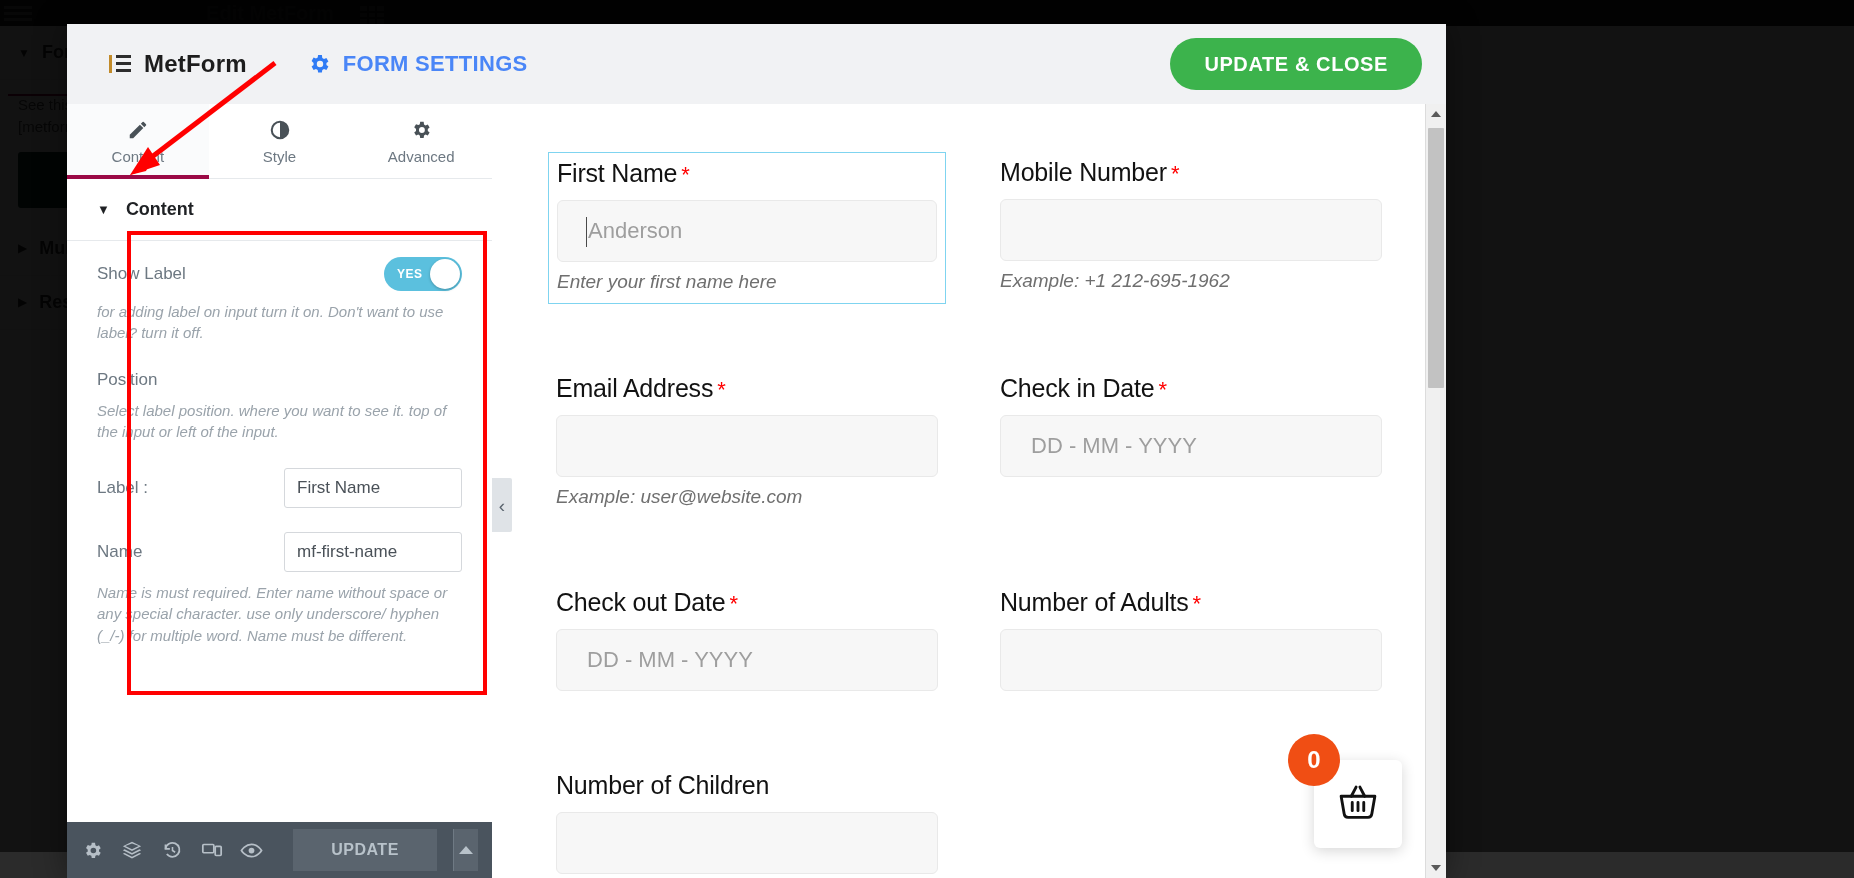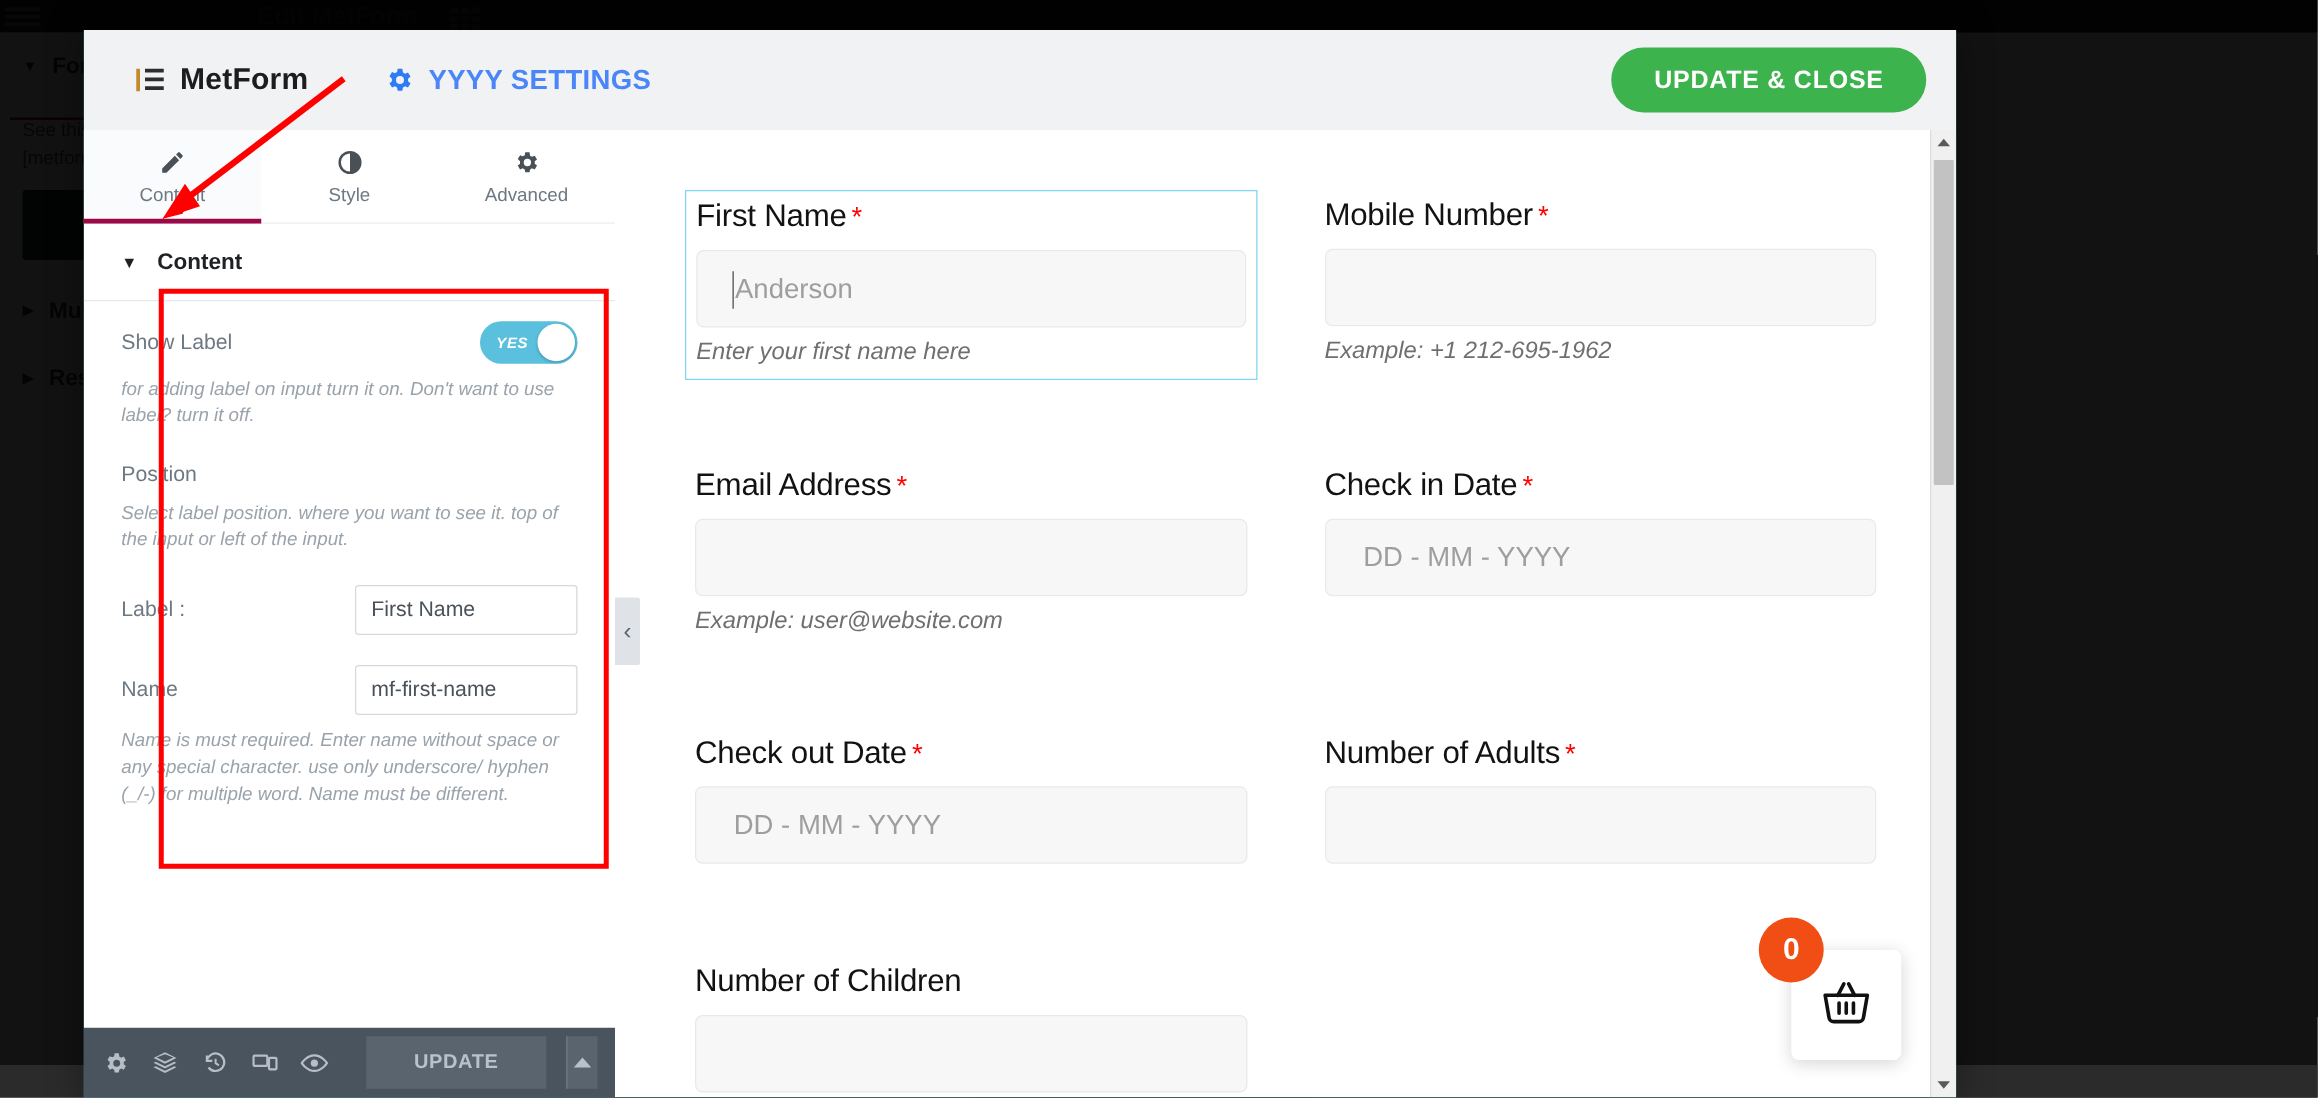--- a/index.html
+++ b/index.html
@@ -48,22 +48,22 @@
   .bg-body { padding: 14px 18px; }
   .bg-body p { font-size: 15px; color: #555; line-height: 1.45; margin-bottom: 14px; }
   .bg-editbtn {
     display: block; width: 100%; background: #0e3a2e; color: #cfe8c8;
     text-align: center; padding: 16px 0; font-size: 21px; font-weight: 700;
     border-radius: 3px;
   }
 
   
   .modal {
-    position: absolute; left: 67px; top: 24px; width: 1498px; height: 854px;
-    background: #0f766e; box-shadow: 0 0 30px rgba(0,0,0,.4);
+    position: absolute; left: 67px; top: 24px; width: 1379px; height: 854px;
+    background: #be185d; box-shadow: 0 0 30px rgba(0,0,0,.4);
     overflow: hidden;
   }
 
   
   .mtopbar {
     position: absolute; left: 0; top: 0; width: 100%; height: 80px;
     background: #f1f2f4; display: flex; align-items: center; padding: 0 24px;
   }
   .brand { display: flex; align-items: center; gap: 13px; margin-left: 18px; }
   .brand-ico { width: 22px; height: 20px; position: relative; }
@@ -115,21 +115,21 @@
   .sec-head .car { color: #1f2124; font-size: 13px; }
   .sec-head .ttl { font-size: 18px; font-weight: 700; color: #1f2124; }
 
   .ctrl { padding: 16px 30px 2px 30px; }
   .ctrl-row { display: flex; align-items: center; justify-content: space-between; }
   .ctrl-label { font-size: 17px; color: #6d7882; }
   .ctrl-desc { font-size: 15px; color: #9aa3ab; font-style: italic; line-height: 1.42; margin-top: 10px; }
 
   .switch {
     width: 78px; height: 34px; border-radius: 17px; background: #5bc0de;
-    position: relative; cursor: pointer; display:flex; align-items:center;font-style:italic;
+    position: relative; cursor: pointer; display:flex; align-items:center;
   }
   .switch .yes { color:#fff; font-size: 12px; font-weight:700; margin-left: 13px; letter-spacing:.5px; }
   .switch .knob { position:absolute; right: 2px; top: 2px; width: 30px; height: 30px; border-radius: 50%; background:#fff; box-shadow: 0 1px 3px rgba(0,0,0,.25); }
 
   .select-box {
     width: 178px; height: 40px; border: 1px solid #d5d8dc; border-radius: 3px;
     background: #fff; display: flex; align-items: center; padding: 0 12px;
     font-size: 17px; color: #4a5158; position: relative; cursor: pointer;
   }
   .select-box .car-d { position: absolute; right: 12px; width:0;height:0;
@@ -286,21 +286,21 @@
         </span>
         <span class="brand-name">MetForm</span>
       </div>
 
       <div class="formsettings">
         <span class="gear-blue">
           <svg viewBox="0 0 24 24" width="24" height="24" fill="#2f7bf5">
             <path d="M19.4 13a7.6 7.6 0 0 0 0-2l2-1.6-2-3.4-2.4 1a7.5 7.5 0 0 0-1.7-1L14.9 3h-3.8l-.4 2.6a7.5 7.5 0 0 0-1.7 1l-2.4-1-2 3.4L6.6 11a7.6 7.6 0 0 0 0 2l-2 1.6 2 3.4 2.4-1c.5.4 1.1.8 1.7 1l.4 2.6h3.8l.4-2.6c.6-.2 1.2-.6 1.7-1l2.4 1 2-3.4-2-1.6zM13 15.2a3.2 3.2 0 1 1 0-6.4 3.2 3.2 0 0 1 0 6.4z"></path>
           </svg>
         </span>
-        <span class="lbl">YYYY SETTINGS</span>
+        <span class="lbl">FORM SETTINGS</span>
       </div>
 
       <button class="update-close">UPDATE &amp; CLOSE</button>
     </div>
 
     <div class="mbody">
 
       <div class="epanel">
 
 

